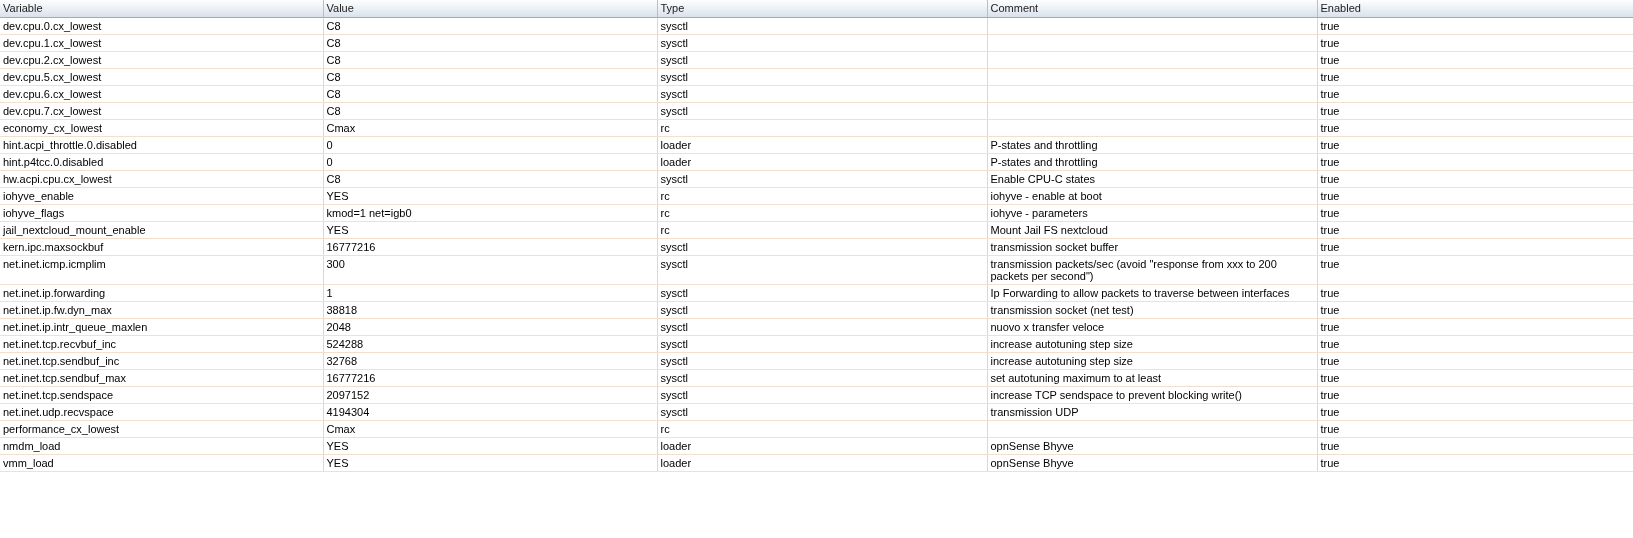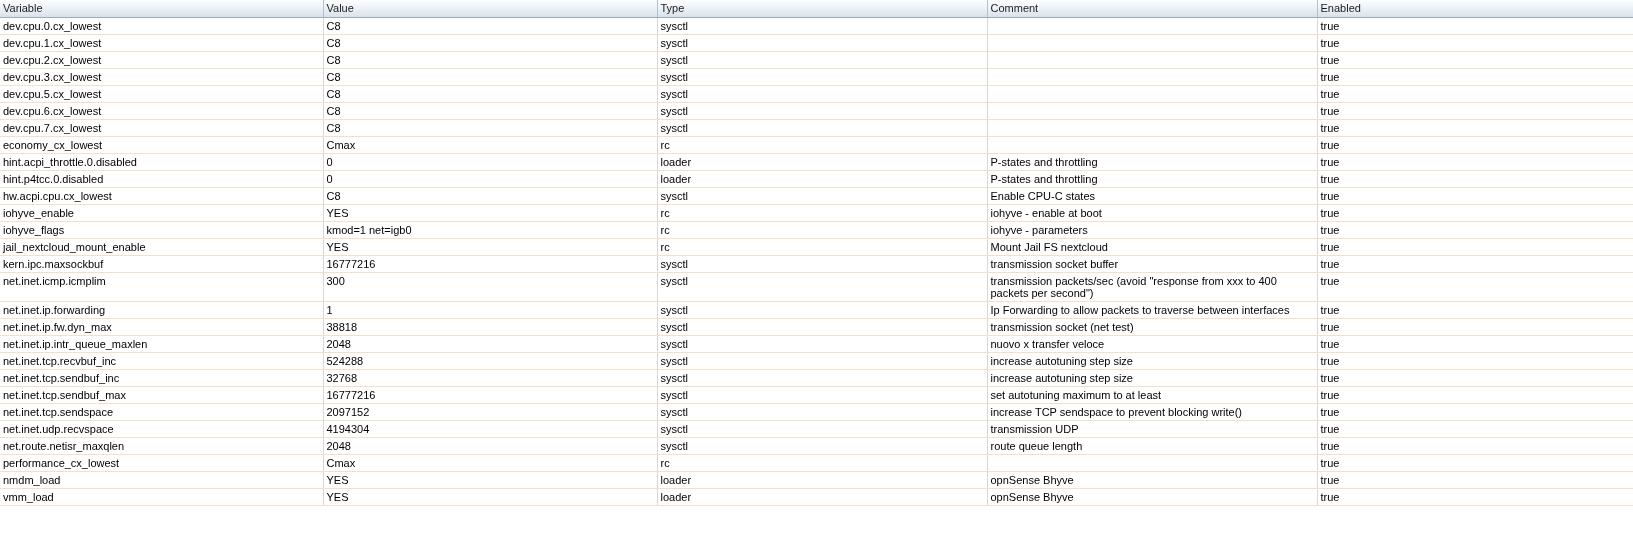--- a/index.html
+++ b/index.html
@@ -94,27 +94,20 @@
           <td class="cell-enabled">true</td>
         </tr>
         <tr class="row">
           <td class="cell-variable">dev.cpu.2.cx_lowest</td>
           <td class="cell-value">C8</td>
           <td class="cell-type">sysctl</td>
           <td class="cell-comment"></td>
           <td class="cell-enabled">true</td>
         </tr>
         <tr class="row">
-          <td class="cell-variable">dev.cpu.3.cx_lowest</td>
-          <td class="cell-value">C8</td>
-          <td class="cell-type">sysctl</td>
-          <td class="cell-comment"></td>
-          <td class="cell-enabled">true</td>
-        </tr>
-        <tr class="row">
           <td class="cell-variable">dev.cpu.5.cx_lowest</td>
           <td class="cell-value">C8</td>
           <td class="cell-type">sysctl</td>
           <td class="cell-comment"></td>
           <td class="cell-enabled">true</td>
         </tr>
         <tr class="row">
           <td class="cell-variable">dev.cpu.6.cx_lowest</td>
           <td class="cell-value">C8</td>
           <td class="cell-type">sysctl</td>
@@ -181,21 +174,21 @@
           <td class="cell-variable">kern.ipc.maxsockbuf</td>
           <td class="cell-value">16777216</td>
           <td class="cell-type">sysctl</td>
           <td class="cell-comment">transmission socket buffer</td>
           <td class="cell-enabled">true</td>
         </tr>
         <tr class="row">
           <td class="cell-variable">net.inet.icmp.icmplim</td>
           <td class="cell-value">300</td>
           <td class="cell-type">sysctl</td>
-          <td class="cell-comment">transmission packets/sec (avoid "response from xxx to 400 packets per second")</td>
+          <td class="cell-comment">transmission packets/sec (avoid "response from xxx to 200 packets per second")</td>
           <td class="cell-enabled">true</td>
         </tr>
         <tr class="row">
           <td class="cell-variable">net.inet.ip.forwarding</td>
           <td class="cell-value">1</td>
           <td class="cell-type">sysctl</td>
           <td class="cell-comment">Ip Forwarding to allow packets to traverse between interfaces</td>
           <td class="cell-enabled">true</td>
         </tr>
         <tr class="row">
@@ -238,27 +231,20 @@
           <td class="cell-value">2097152</td>
           <td class="cell-type">sysctl</td>
           <td class="cell-comment">increase TCP sendspace to prevent blocking write()</td>
           <td class="cell-enabled">true</td>
         </tr>
         <tr class="row">
           <td class="cell-variable">net.inet.udp.recvspace</td>
           <td class="cell-value">4194304</td>
           <td class="cell-type">sysctl</td>
           <td class="cell-comment">transmission UDP</td>
-          <td class="cell-enabled">true</td>
-        </tr>
-        <tr class="row">
-          <td class="cell-variable">net.route.netisr_maxqlen</td>
-          <td class="cell-value">2048</td>
-          <td class="cell-type">sysctl</td>
-          <td class="cell-comment">route queue length</td>
           <td class="cell-enabled">true</td>
         </tr>
         <tr class="row">
           <td class="cell-variable">performance_cx_lowest</td>
           <td class="cell-value">Cmax</td>
           <td class="cell-type">rc</td>
           <td class="cell-comment"></td>
           <td class="cell-enabled">true</td>
         </tr>
         <tr class="row">

